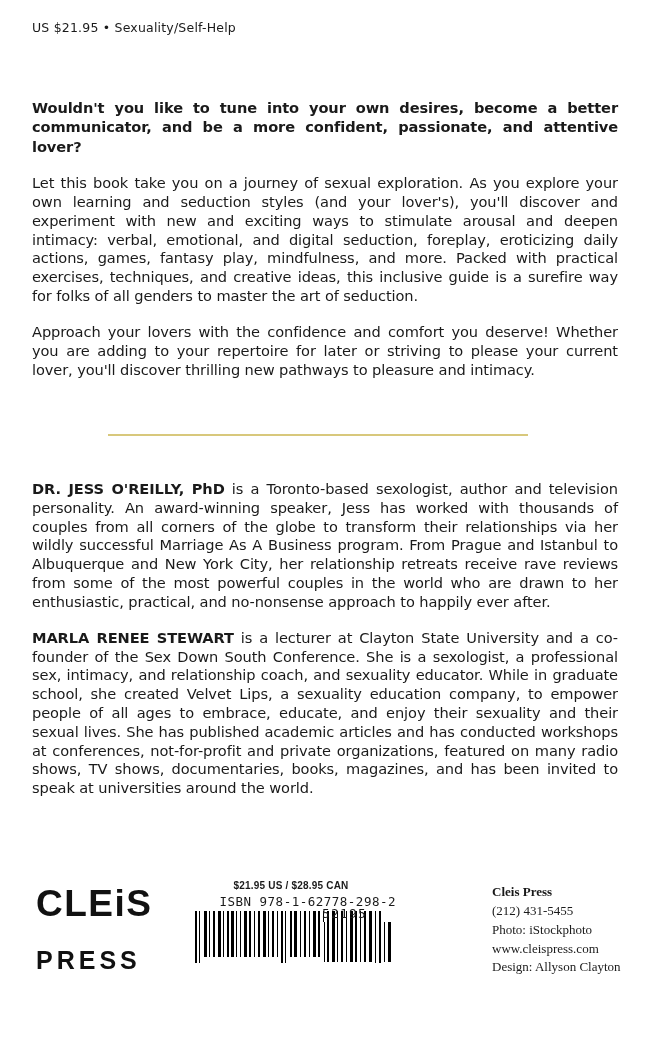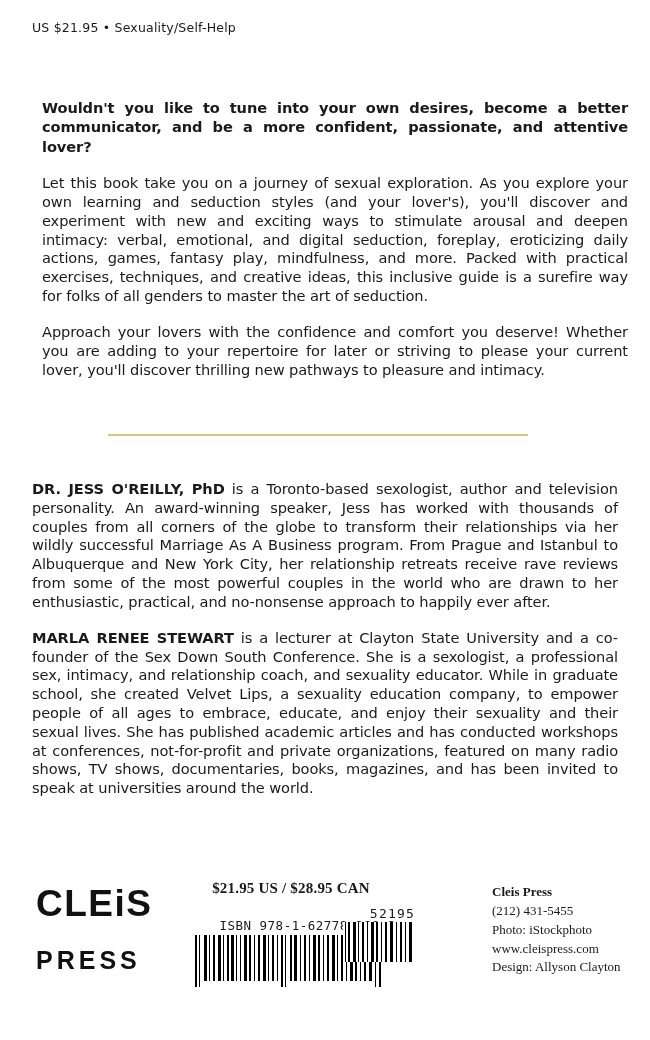--- a/index.html
+++ b/index.html
@@ -28,21 +28,20 @@
     left: 32px;
     font-size: 12.5px;
     letter-spacing: 0.2px;
     color: #1a1a1a;
   }
   .content {
     position: absolute;
     top: 98px;
     left: 32px;
     width: 586px;
-    margin-left: 10px;
   }
   .headline {
     font-size: 14.6px;
     font-weight: bold;
     line-height: 1.33;
     letter-spacing: -0.1px;
     text-align: justify;
     margin: 0 0 18px 0;
   }
   .para {
@@ -110,25 +109,25 @@
     font-family: "Liberation Sans", sans-serif;
   }
   .barcode-block {
     position: absolute;
     left: 186px;
     top: 0px;
     width: 210px;
     text-align: center;
   }
   .bc-price {
-    font-size: 15px;
+    font-size: 10px;
     font-weight: bold;
     letter-spacing: 0.2px;
-    margin-bottom: 21px;
-    font-family: Liberation Serif, serif;
+    margin-bottom: 3px;
+    font-family: Liberation Sans, sans-serif;
   }
   .bc-isbn {
     font-family: "DejaVu Sans Mono", monospace;
     font-size: 12.5px;
     letter-spacing: 0.5px;
     margin-bottom: 2px;
     white-space: nowrap;
     text-align: right;
   }
   .bars {
@@ -136,24 +135,24 @@
     margin: 0 auto;
   }
   .bc-num {
     font-family: "DejaVu Sans Mono", monospace;
     font-size: 13px;
     letter-spacing: 1.2px;
     margin-top: 1px;
   }
   .addon {
     position: absolute;
-    left: 337px;
+    left: 322px;
     top: 26px;
     width: 78px;
-    text-align: right;
+    text-align: left;
   }
   .addon .addon-num {
     font-family: "DejaVu Sans Mono", monospace;
     font-size: 13px;
     letter-spacing: 1.2px;
     margin-bottom: 1px;
   }
   .pub-block {
     position: absolute;
     left: 492px;

